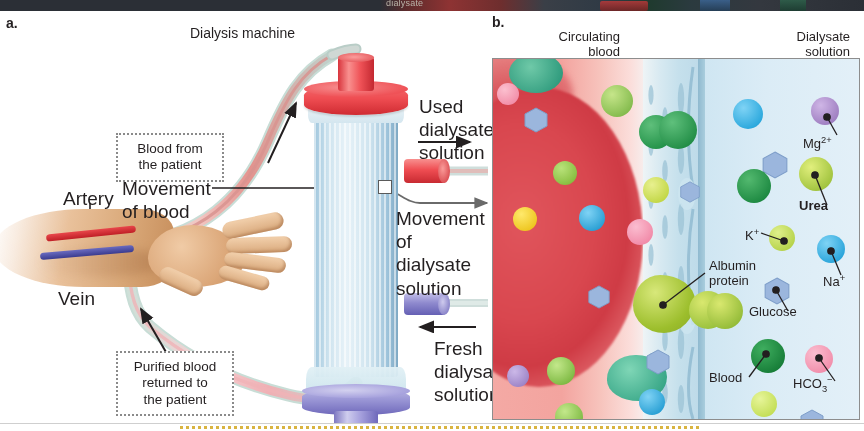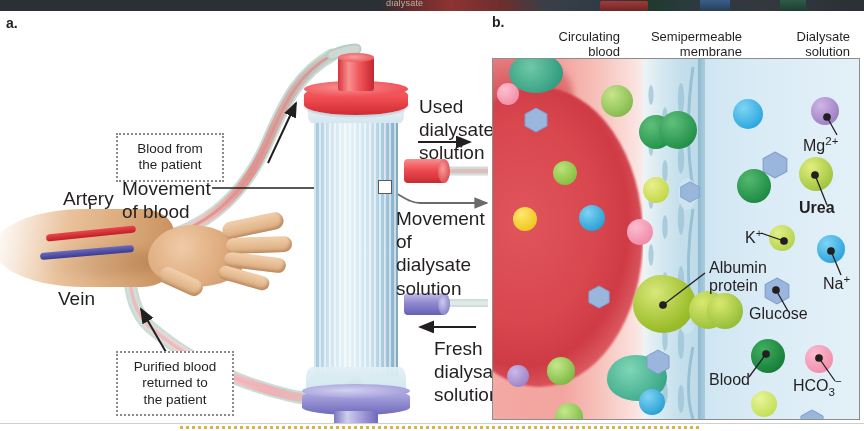--- a/index.html
+++ b/index.html
@@ -130,21 +130,21 @@
   .memEdge { position:absolute; left:205px; top:0; width:7px; height:100%;
      background:linear-gradient(90deg,#8fb9cf,#a9cddd); }
 
   .dialZone { position:absolute; left:212px; top:0; width:156px; height:100%;
      background:linear-gradient(90deg,#cfe6f2 0%,#dbecf6 40%,#e3f0f8 100%); }
 
   
   .mol { position:absolute; border-radius:50%; }
   .hex { position:absolute; }
 
-  .bLab { position:absolute; font-size:16px; color:#231f20; line-height:1.15; }
+  .bLab { position:absolute; font-size:13px; color:#231f20; line-height:1.15; }
   .bLabTop { position:absolute; font-size:13px; color:#231f20; text-align:right; line-height:1.18; }
 
   sup { font-size:.72em; vertical-align:super; }
   sub { font-size:.72em; vertical-align:sub; }
 </style>
 </head>
 <body>
 
 <div class="fig">
 
@@ -244,20 +244,21 @@
       <div class="dzBaseRingTop"></div>
       <div class="dzFoot"></div>
 
     </div>
     <div class="portRed"></div>
     <div class="portRedCap"></div>
     <div class="portBlue"></div>
     <div class="portBlueCap"></div>
     <div class="magBox"></div>
 
+    <div class="lab" style="left:190px; top:14px; font-size:14px;">Dialysis machine</div>
 
     <div class="callout c1">
       <span style="white-space:pre-line">Blood from
 the patient</span>
     </div>
     <div class="callout c2">
       <span style="white-space:pre-line">Purified blood
 returned to
 the patient</span>
     </div>
@@ -279,22 +280,20 @@
     <div class="lab" style="left:434px; top:326px; white-space:pre-line;">Fresh
 dialysate
 solution</div>
   </div>
 
   <div class="panelB">
     <div class="plabel" style="left:4px; top:3px;">b.</div>
 
     <div class="bLabTop" style="left:22px; top:18px; width:110px; white-space:pre-line;">Circulating
 blood</div>
-    <div class="bLabTop" style="left:128px; top:18px; width:126px; white-space:pre-line;">Semipermeable
-membrane</div>
     <div class="bLabTop" style="left:260px; top:18px; width:102px; white-space:pre-line;">Dialysate
 solution</div>
 
     <svg style="position:absolute;left:0;top:0;width:376px;height:412px;pointer-events:none;" viewBox="0 0 376 412">
       <defs>
         <marker id="ah2" markerWidth="9" markerHeight="9" refX="7" refY="3.2" orient="auto">
           <path d="M0,0 L8,3.2 L0,6.4 z" fill="#231f20"></path>
         </marker>
       </defs>
       <line x1="78" y1="56" x2="78" y2="98" stroke="#231f20" stroke-width="2.2" marker-end="url(#ah2)"></line>

